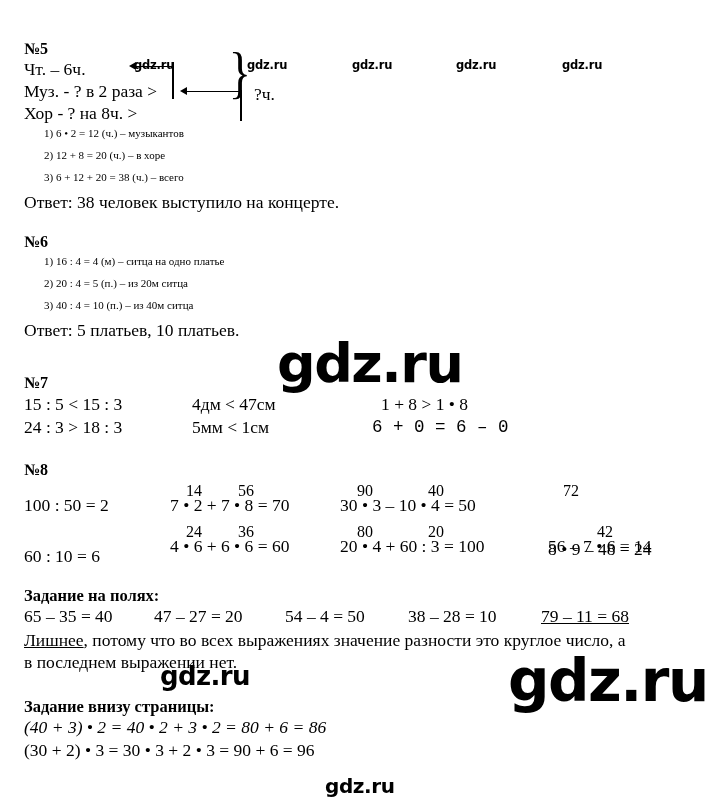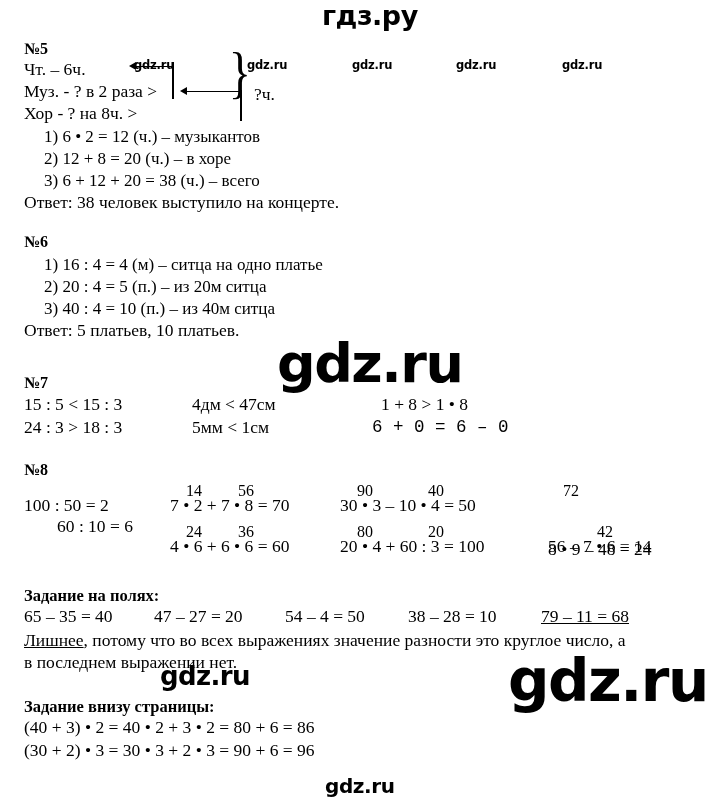--- a/index.html
+++ b/index.html
@@ -79,21 +79,21 @@
   .task-no {
     font-family: "Liberation Serif", "DejaVu Serif", serif;
     font-weight: bold;
     font-size: 16px;
   }
   .line {
     font-size: 17.5px;
     line-height: 1;
   }
   .line-ind {
-    font-size: 17px;
+    font-size: 11px;
     line-height: 1;
   }
   .bold-head {
     font-family: "Liberation Serif", "DejaVu Serif", serif;
     font-weight: bold;
     font-size: 16.5px;
   }
   .u { text-decoration: underline; }
 
   
@@ -128,21 +128,20 @@
     font-size: 16px;
     line-height: 1;
     font-family: "Liberation Serif", "DejaVu Serif", serif;
   }
 </style>
 </head>
 <body>
 
 <div id="page">
 
-  <div class="wm wm-header">гдз.ру</div>
 
   <div class="wm wm-small s1">gdz.ru</div>
   <div class="wm wm-small s2">gdz.ru</div>
   <div class="wm wm-small s3">gdz.ru</div>
   <div class="wm wm-small s4">gdz.ru</div>
   <div class="wm wm-small s5">gdz.ru</div>
 
   <div class="wm wm-big-mid">gdz.ru</div>
   <div class="wm wm-mid-low">gdz.ru</div>
   <div class="wm wm-big-low">gdz.ru</div>
@@ -186,21 +185,21 @@
 
     <div class="abs line" style="left:192px; top:396px;">4дм &lt; 47см</div>
     <div class="abs line" style="left:192px; top:419px;">5мм &lt; 1см</div>
 
     <div class="abs line" style="left:381px; top:396px;">1 + 8 &gt; 1 • 8</div>
     <div class="abs line" style="left:372px; top:419px;font-family:Liberation Mono, monospace;">6 + 0 = 6 – 0</div>
 
     <div class="abs task-no" style="left:24px; top:461px;">№8</div>
 
     <div class="abs line" style="left:24px; top:497px;">100 : 50 = 2</div>
-    <div class="abs line" style="left:24px; top:518px;margin-left:33px;">60 : 10 = 6</div>
+    <div class="abs line" style="left:24px; top:548px;">60 : 10 = 6</div>
 
     <div class="sup" style="left:186px; top:483px;">14</div>
     <div class="sup" style="left:238px; top:483px;">56</div>
     <div class="abs line" style="left:170px; top:497px;">7 • 2 + 7 • 8 = 70</div>
 
     <div class="sup" style="left:186px; top:524px;">24</div>
     <div class="sup" style="left:238px; top:524px;">36</div>
     <div class="abs line" style="left:170px; top:538px;">4 • 6 + 6 • 6 = 60</div>
 
     <div class="sup" style="left:357px; top:483px;">90</div>
@@ -224,17 +223,17 @@
     <div class="abs line" style="left:285px; top:608px;">54 – 4 = 50</div>
     <div class="abs line" style="left:408px; top:608px;">38 – 28 = 10</div>
     <div class="abs line u" style="left:541px; top:608px;">79 – 11 = 68</div>
 
     <div class="abs line" style="left:24px; top:632px;">
       <span class="u">Лишнее</span><span>, потому что во всех выражениях значение разности это круглое число, а</span>
     </div>
     <div class="abs line" style="left:24px; top:654px;">в последнем выражении нет.</div>
 
     <div class="abs bold-head" style="left:24px; top:697px;">Задание внизу страницы:</div>
-    <div class="abs line" style="left:24px; top:719px;">(40 + 3) • 2 = 40 • 2 + 3 • 2 = 80 + 6 = 86</div>
+    <div class="abs line" style="left:24px; top:719px;font-style:italic;">(40 + 3) • 2 = 40 • 2 + 3 • 2 = 80 + 6 = 86</div>
     <div class="abs line" style="left:24px; top:742px;">(30 + 2) • 3 = 30 • 3 + 2 • 3 = 90 + 6 = 96</div>
 
   </div>
 </div>
 
 </body></html>

